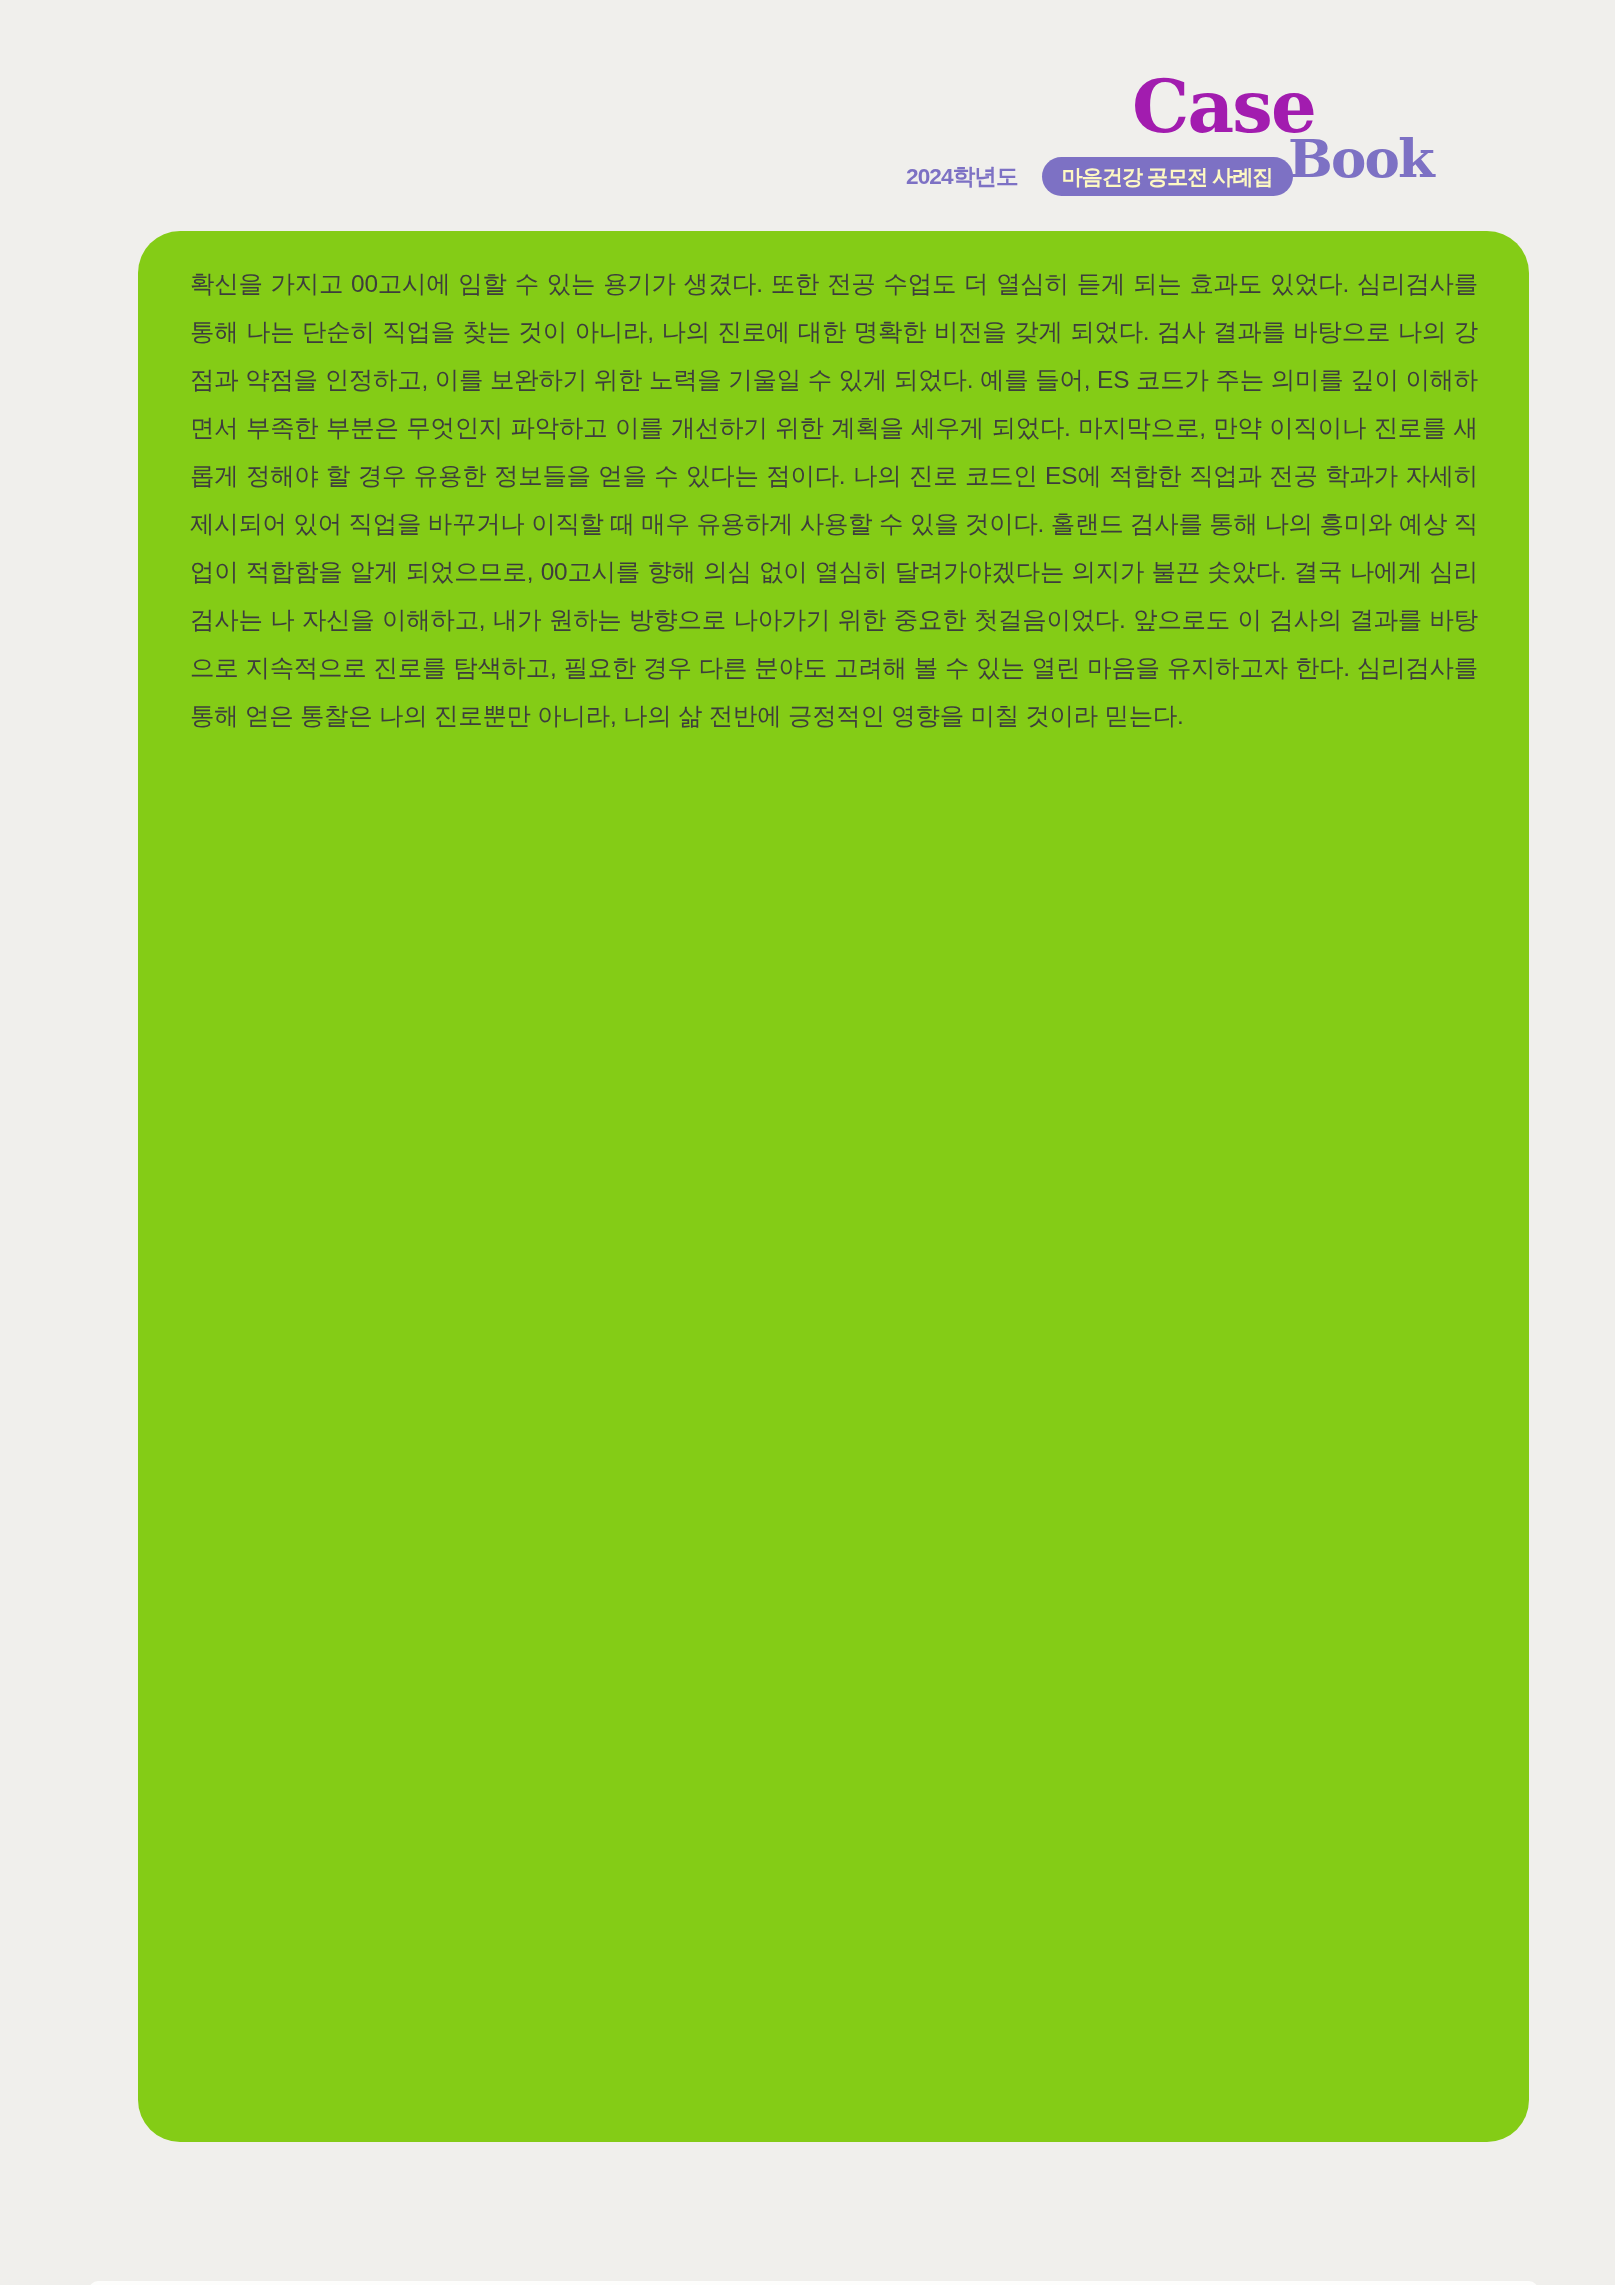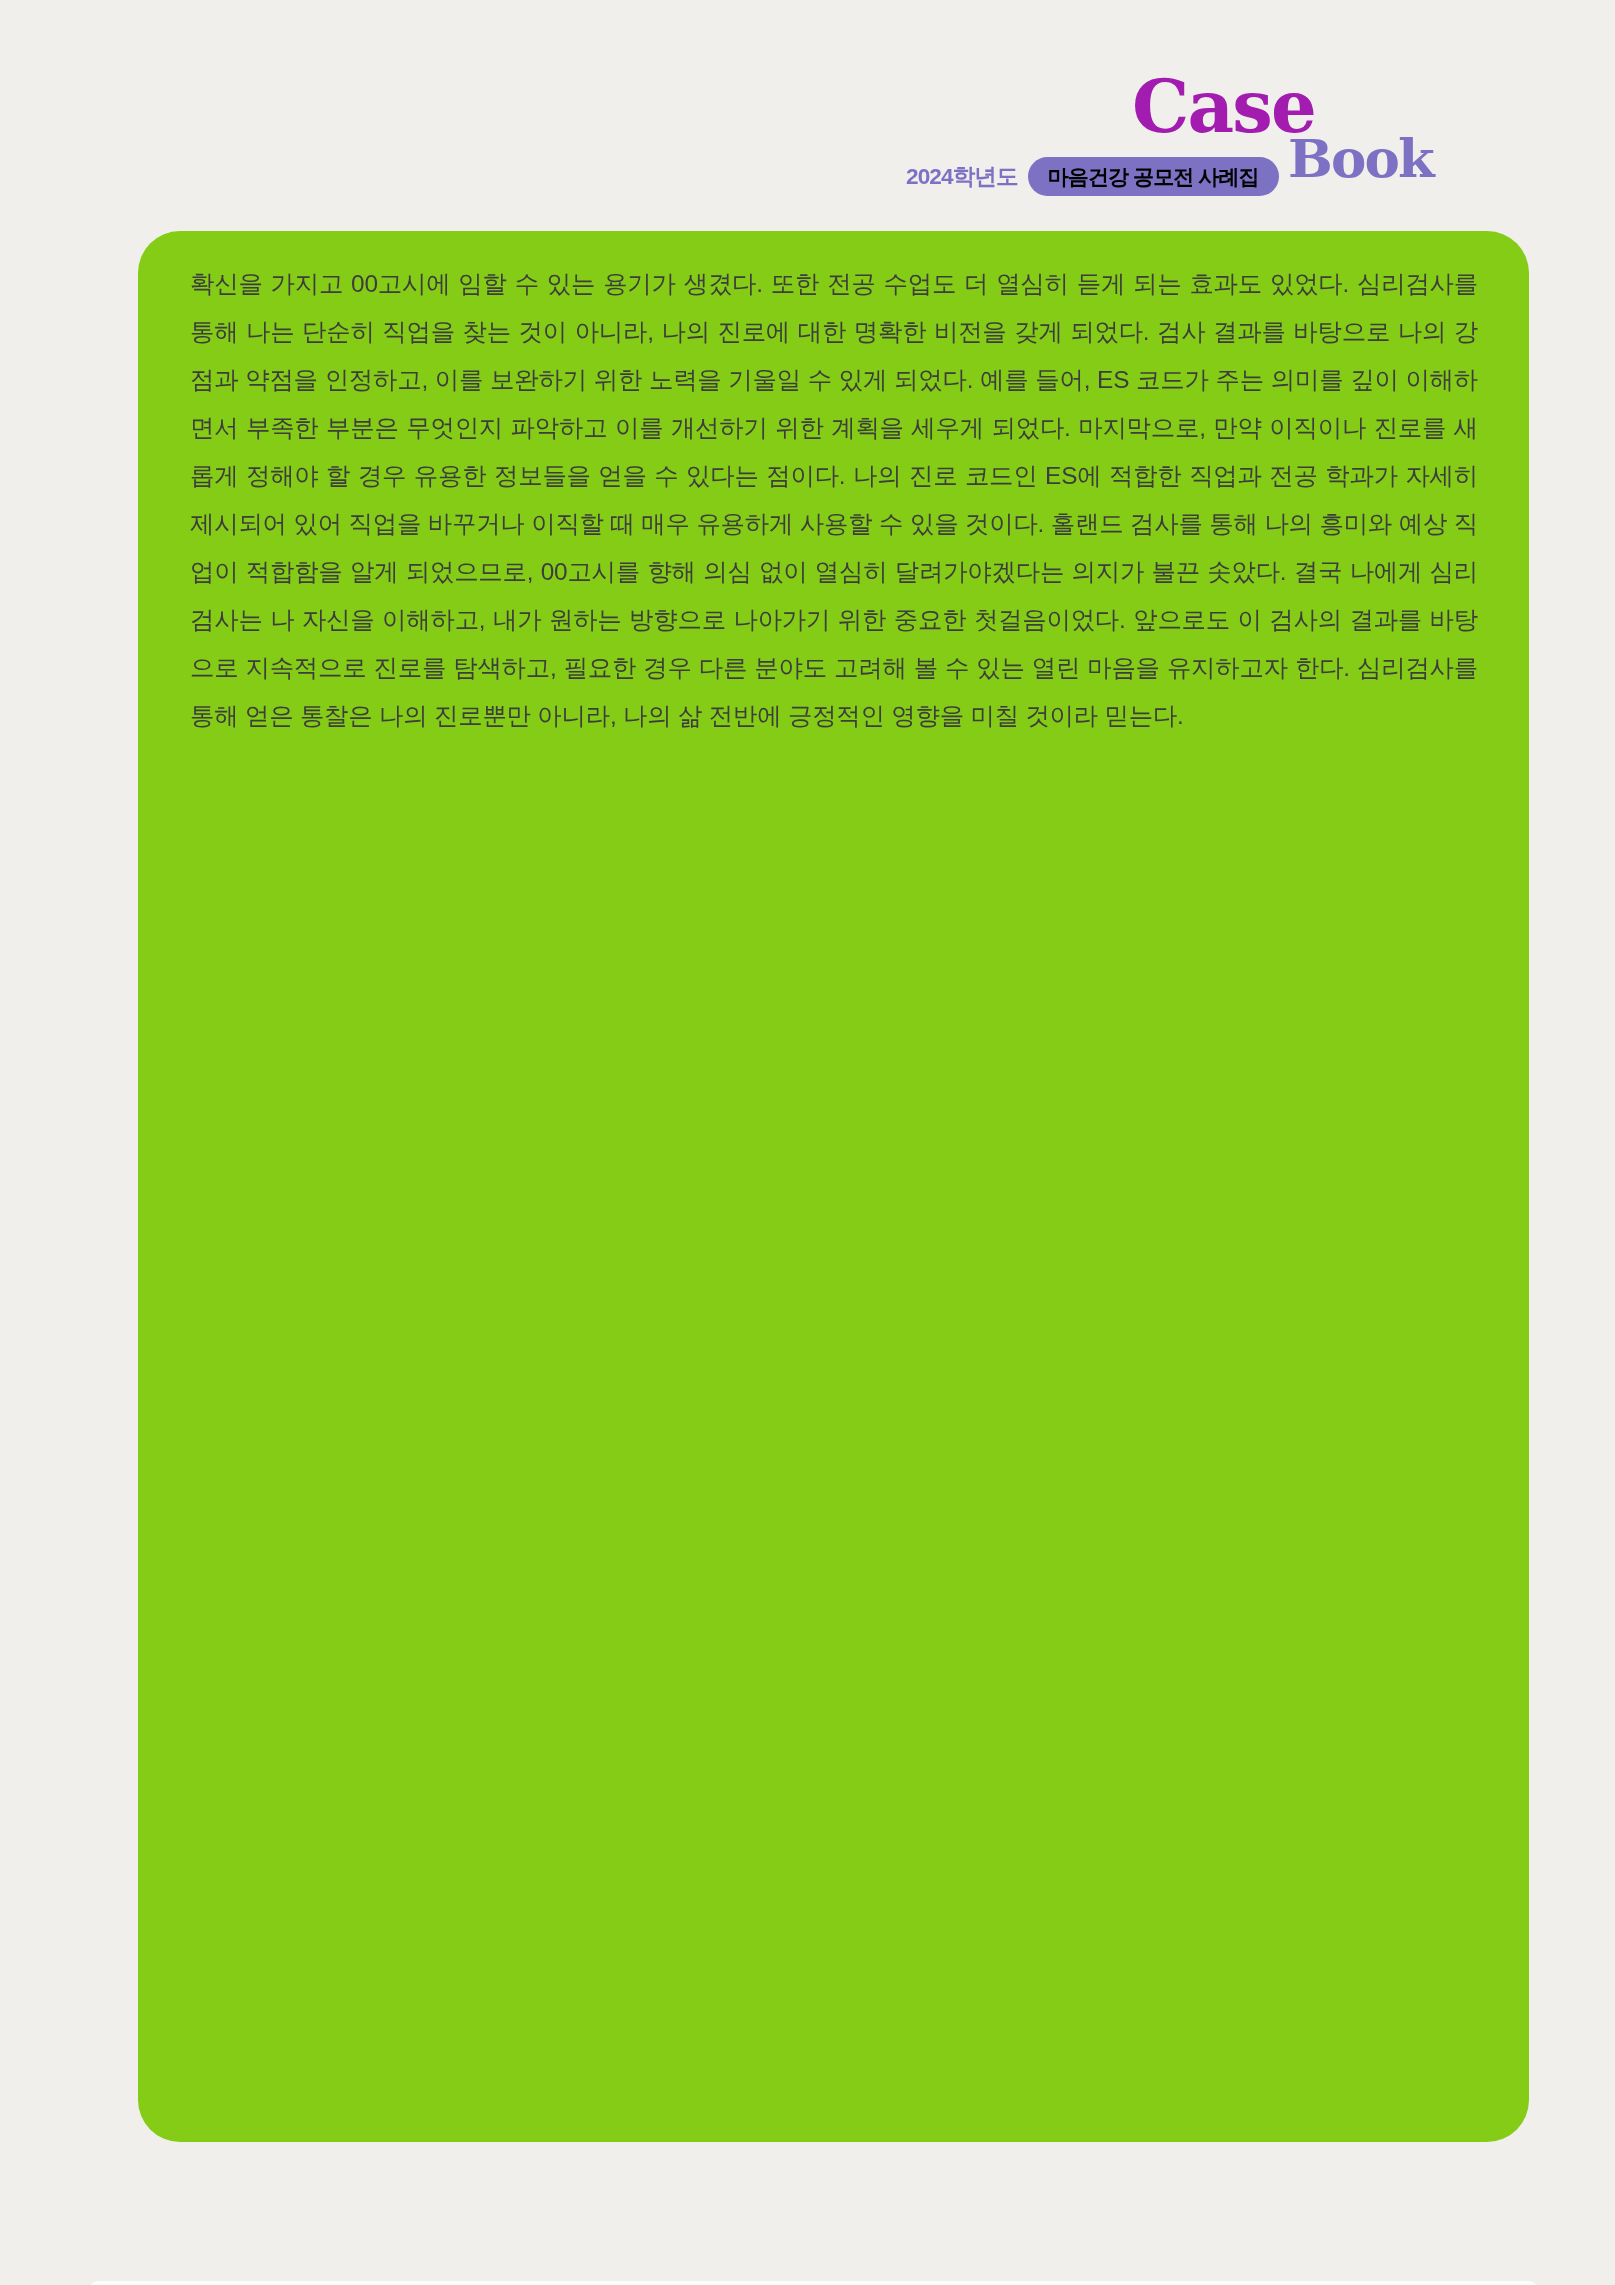--- a/index.html
+++ b/index.html
@@ -36,32 +36,32 @@
     color: #7d71c4;
     letter-spacing: -1.8px;
   }
   .subtitle-row {
     position: absolute;
     left: 906px;
     top: 157px;
     height: 39px;
     display: flex;
     align-items: center;
-    gap: 10px;
+    gap: 24px;
   }
   .year-label {
     color: #7d71c4;
     font-weight: 700;
     font-size: 22.6px;
     letter-spacing: -0.9px;
     white-space: nowrap;
   }
   .badge {
     background: #7d71c4;
-    color: #000000;
+    color: #fef9c3;
     font-weight: 700;
     font-size: 21px;
     letter-spacing: -0.9px;
     height: 39px;
     line-height: 39px;
     padding: 0 20px;
     border-radius: 20px;
     white-space: nowrap;
   }
 

